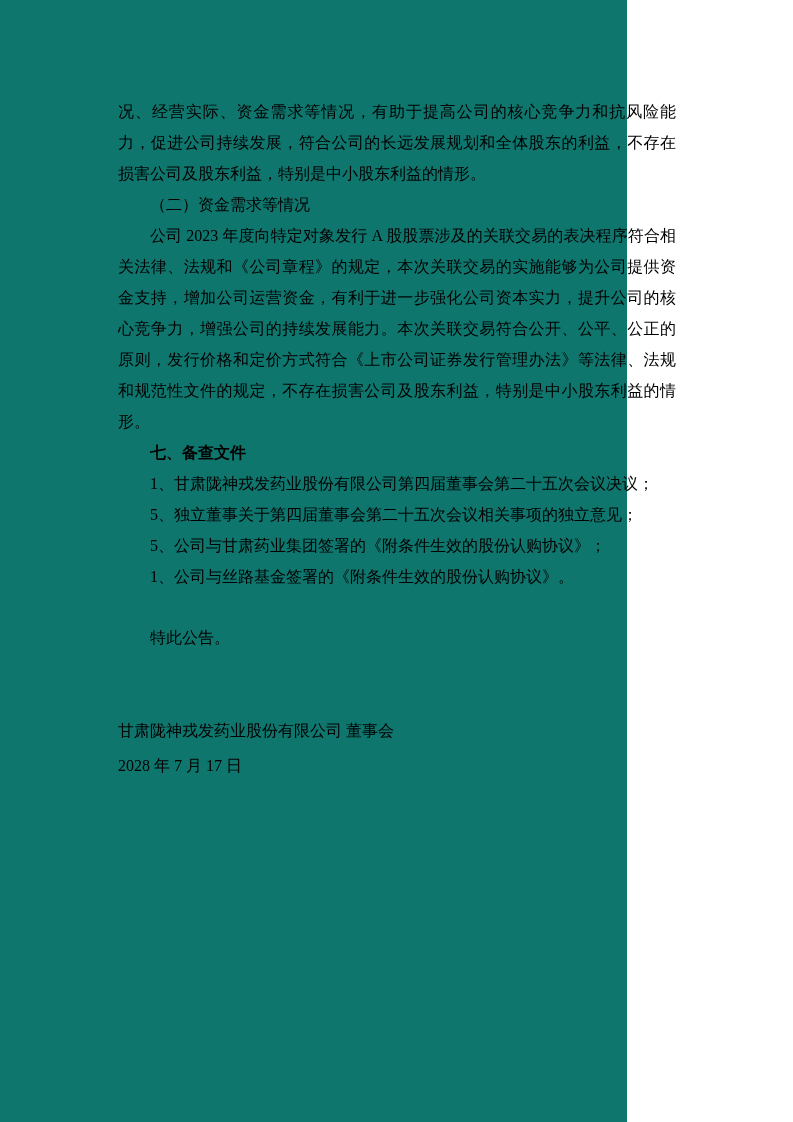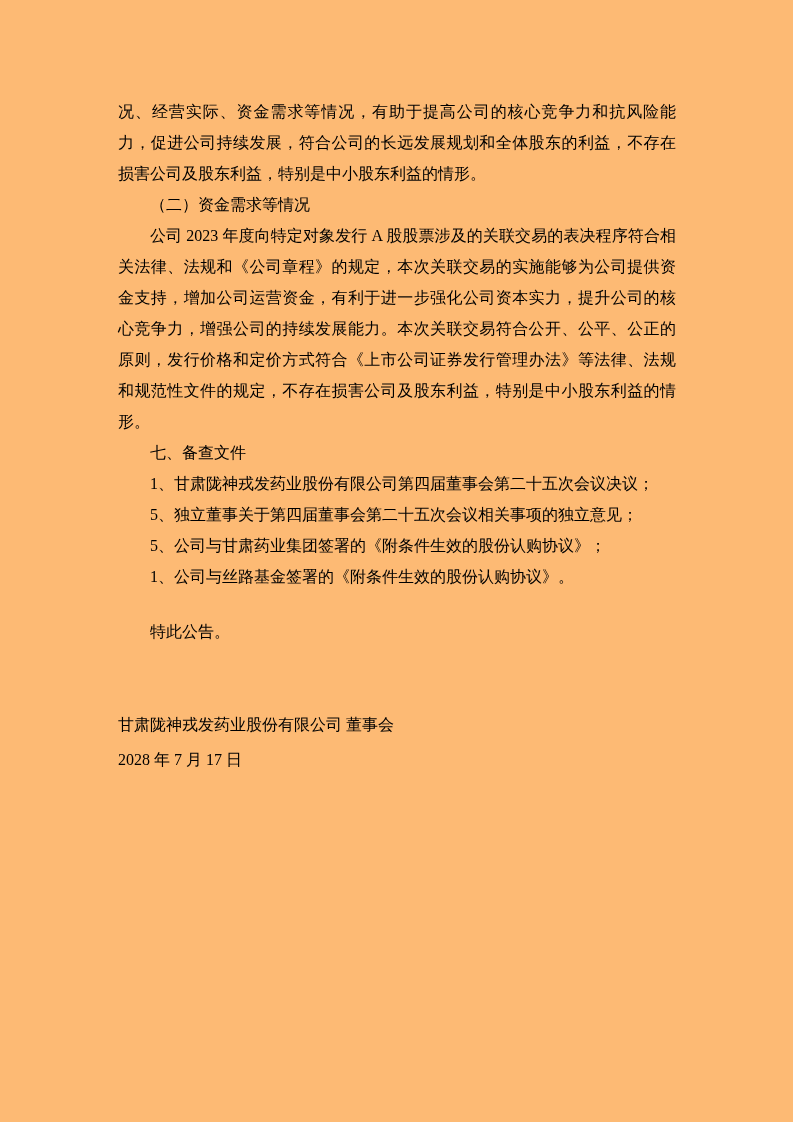--- a/index.html
+++ b/index.html
@@ -8,37 +8,37 @@
   }
   body {
     width: 793px;
     height: 1122px;
     font-family: "Liberation Serif", "DejaVu Serif", serif;
     color: #000000;
     overflow: hidden;
   }
   .page {
     position: relative;
-    width: 793px;
+    width: 627px;
     height: 1122px;
-    background: #fdba74;
+    background: #0f766e;
   }
   .content {
     position: absolute;
     left: 118px;
     top: 96px;
     width: 558px;
     font-size: 16px;
     line-height: 31px;
     text-align: justify;
   }
   p { margin: 0; }
   .indent { text-indent: 2em; }
-  .bold { font-weight: normal; }
-  .closing { margin-top: 24px; }
+  .bold { font-weight: bold; }
+  .closing { margin-top: 30px; }
   .signature {
     margin-top: 60px;
     line-height: 35px;
     text-align: left;
   }
 </style>
 </head>
 <body>
 
 <div class="page">

